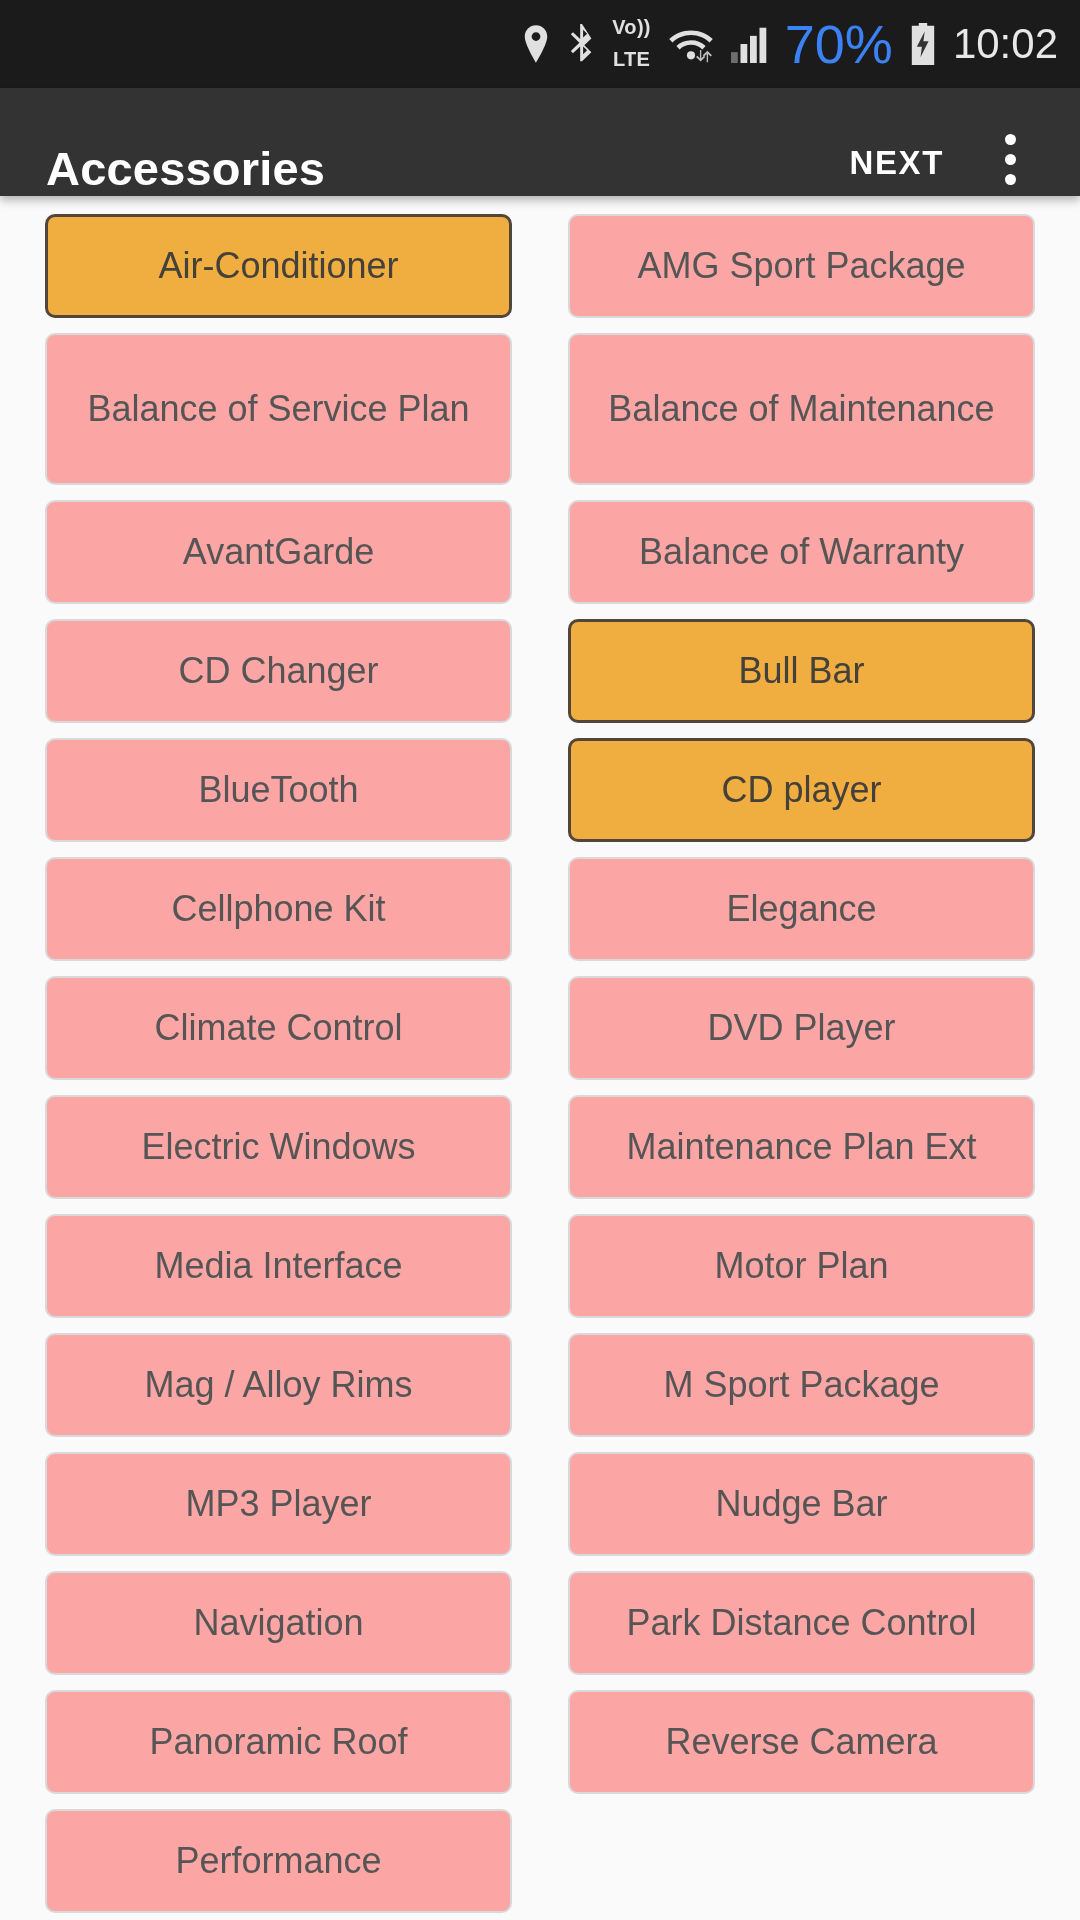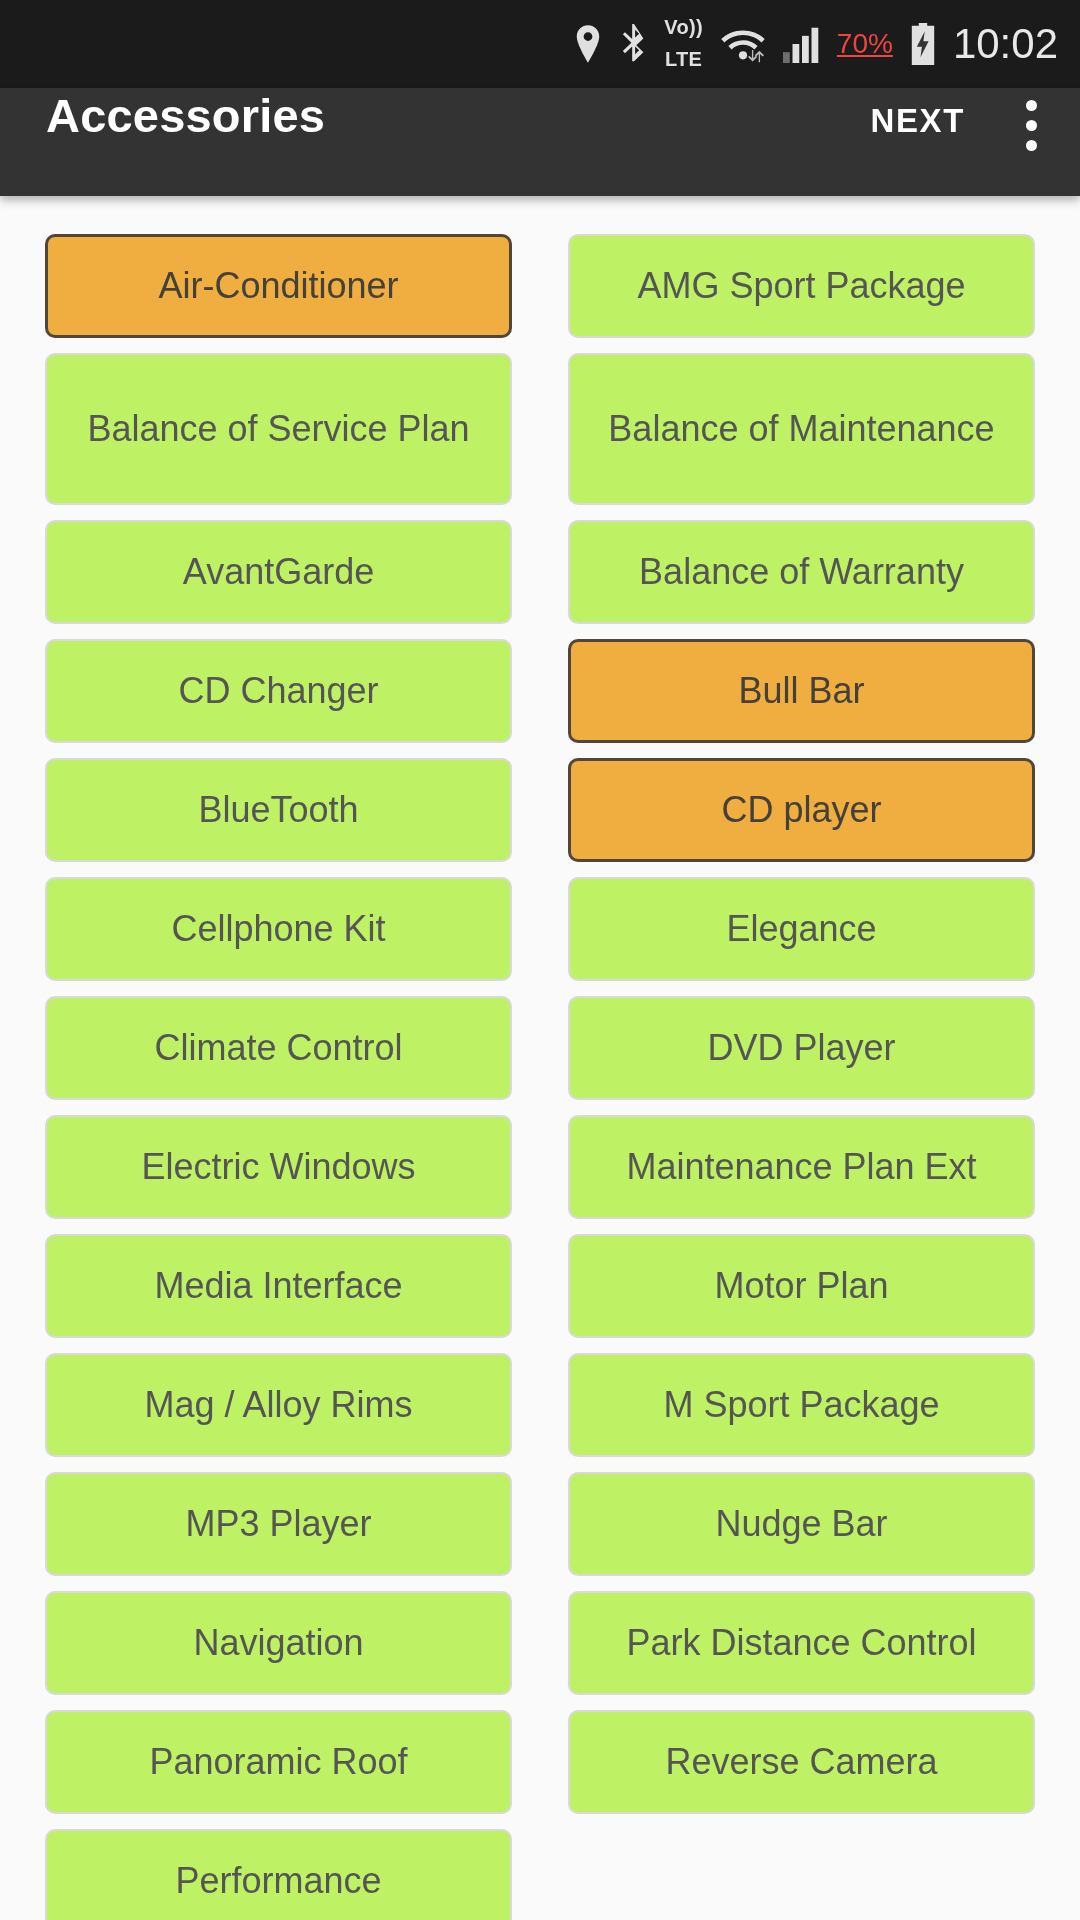--- a/index.html
+++ b/index.html
@@ -10,36 +10,36 @@
   }
 
   
   .statusbar{
     height:88px; width:100%;
     background:#1b1b1b;
     display:flex; align-items:center; justify-content:flex-end;
     padding-right:22px; gap:16px;
   }
   .sb-icons{ display:flex; align-items:center; gap:17px; }
-  .sb-batt-pct{ color:#ef4444; font-size:28px;text-decoration:underline; }
+  .sb-batt-pct{ color:#3b82f6; font-size:54px; }
   .sb-clock{ color:#e8e8e8; font-size:42px; }
   .ico{ display:block; }
 
   .volte{
     display:flex; flex-direction:column; align-items:center;
     justify-content:center; line-height:.98; color:#e0e0e0;
     font-size:20px; font-weight:bold; letter-spacing:.3px;gap:12px;
   }
 
   
   .toolbar{
     height:108px; width:100%;
     background:#333333;
-    display:flex; align-items:flex-start;
-    padding-left:46px; padding-right:15px;
+    display:flex; align-items:flex-end;
+    padding-left:46px; padding-right:36px;
     box-shadow:0 4px 9px rgba(0,0,0,.30);
     position:relative; z-index:5;
   }
   .title{
     color:#ffffff; font-size:47px; font-weight:bold;
     letter-spacing:.2px; flex:1;
   }
   .next-btn{
     color:#ffffff; font-size:33px; font-weight:bold;
     letter-spacing:1.6px; padding:14px 18px;
@@ -54,29 +54,29 @@
     width:11px; height:11px; border-radius:50%;
     background:#ffffff; display:block;
   }
 
   
   .content{
     width:100%;
     height:calc(1920px - 88px - 108px);
     background:#fafafa;
     display:flex;
-    padding:38px 45px 0 45px;
+    padding:18px 45px 0 45px;
     gap:56px;
     overflow:hidden;
     justify-content:flex-end;
   }
   .col{ flex:1; display:flex; flex-direction:column; gap:15px; }
 
   .opt{
-    background:#bef264;
+    background:#fca5a5;
     border:2px solid #d9d9d9;
     border-radius:10px;
     color:#555555;
     font-size:36px;
     min-height:104px;
     display:flex; align-items:center; justify-content:center;
     text-align:center;
     padding:12px 14px;
     line-height:1.16;
     flex:none;

